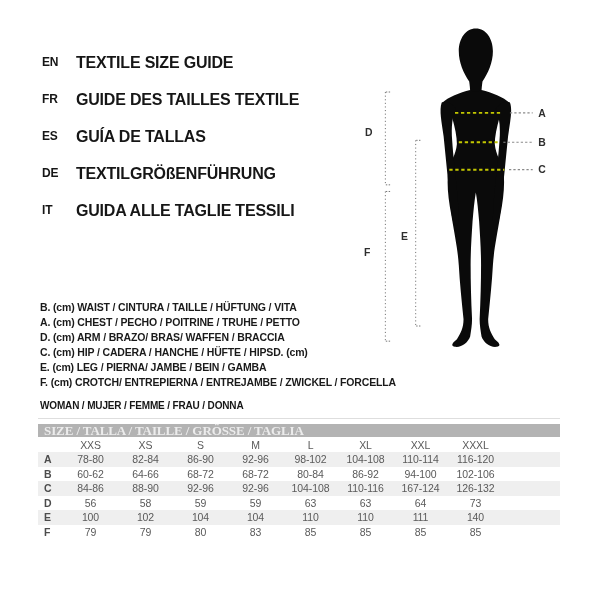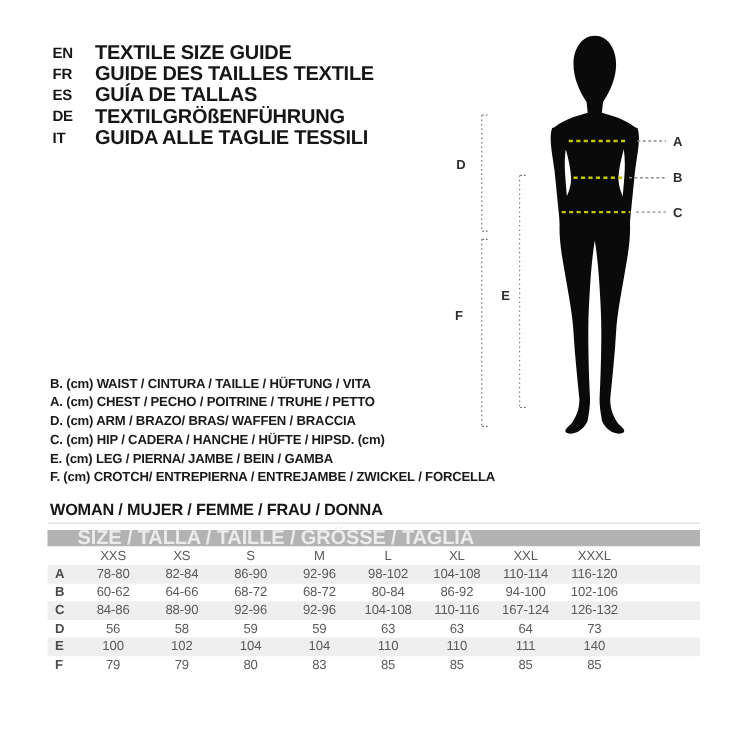--- a/index.html
+++ b/index.html
@@ -5,44 +5,44 @@
   html,body{margin:0;padding:0;}
   body{
     width:600px;height:600px;position:relative;overflow:hidden;
     background:#ffffff;
     font-family:"Liberation Sans",sans-serif;
     -webkit-font-smoothing:antialiased;
     color:#1c1c1c;
   }
   
   .languages{position:absolute;left:42px;top:34px;}
-  .lang-row{display:flex;height:17px;line-height:17px;}
+  .lang-row{display:flex;height:17px;line-height:17px;margin-top:20px;}
   .lang-code{width:34px;font-size:12px;font-weight:700;letter-spacing:-0.2px;color:#161616;}
   .lang-title{font-size:16px;font-weight:700;letter-spacing:-0.2px;color:#161616;white-space:nowrap;}
   
   .figure-svg{position:absolute;left:340px;top:20px;}
   .silhouette{fill:var(--fig-silhouette,#0a0a0a);stroke:none;}
   .vline{stroke:var(--fig-dash_gray,#6e6e6e);stroke-width:1;stroke-dasharray:1.2 2.6;fill:none;}
   .vtick{stroke:var(--fig-dash_gray,#6e6e6e);stroke-width:1;stroke-dasharray:1.5 1.5;fill:none;}
   .yline{stroke:var(--fig-dash_yellow,#c3c700);stroke-width:2;stroke-dasharray:3.5 2.8;fill:none;}
   .gline{stroke:#8a8a8a;stroke-width:1.2;stroke-dasharray:2.4 2.2;fill:none;}
   .fig-label{font-family:"Liberation Sans",sans-serif;font-size:11px;font-weight:600;fill:#2e2e2e;}
   
   .measurements{position:absolute;left:40px;top:300px;}
   .meas-line{height:15px;line-height:15px;font-size:10.5px;font-weight:600;
              letter-spacing:-0.15px;color:#1a1a1a;white-space:nowrap;}
   
-  .gender{position:absolute;left:40px;top:400px;font-size:13px;font-weight:700;
+  .gender{position:absolute;left:40px;top:400px;font-size:10px;font-weight:700;
           letter-spacing:-0.15px;color:#161616;white-space:nowrap;}
   
   .hairline{position:absolute;left:38px;top:418px;width:522px;height:1px;background:#dedede;}
   .size-table{position:absolute;left:38px;top:424px;width:522px;}
   .t-band{height:13px;line-height:13px;background:var(--tbl-band_bg,#b3b3b3);
-          color:var(--tbl-band_text,#ececec);font-size:16px;font-weight:700;
-          letter-spacing:-0.1px;padding-left:24px;box-sizing:border-box;}
+          color:var(--tbl-band_text,#ececec);font-size:13px;font-weight:700;
+          letter-spacing:-0.1px;padding-left:6px;box-sizing:border-box;font-family:Liberation Serif, serif;}
   .t-row{display:grid;grid-template-columns:25px repeat(8,55px) 1fr;height:14.5px;
          align-items:center;}
   .t-row.head-row{height:15px;}
   .t-row.stripe{background:var(--tbl-stripe,#efefef);}
   .t-cell{font-size:10.5px;color:var(--tbl-text,#5a5a5a);text-align:center;
           letter-spacing:-0.1px;white-space:nowrap;}
   .t-cell.t-label{text-align:left;padding-left:6px;font-weight:600;color:#4c4c4c;}
   .t-fill{}
 </style>
 </head>

